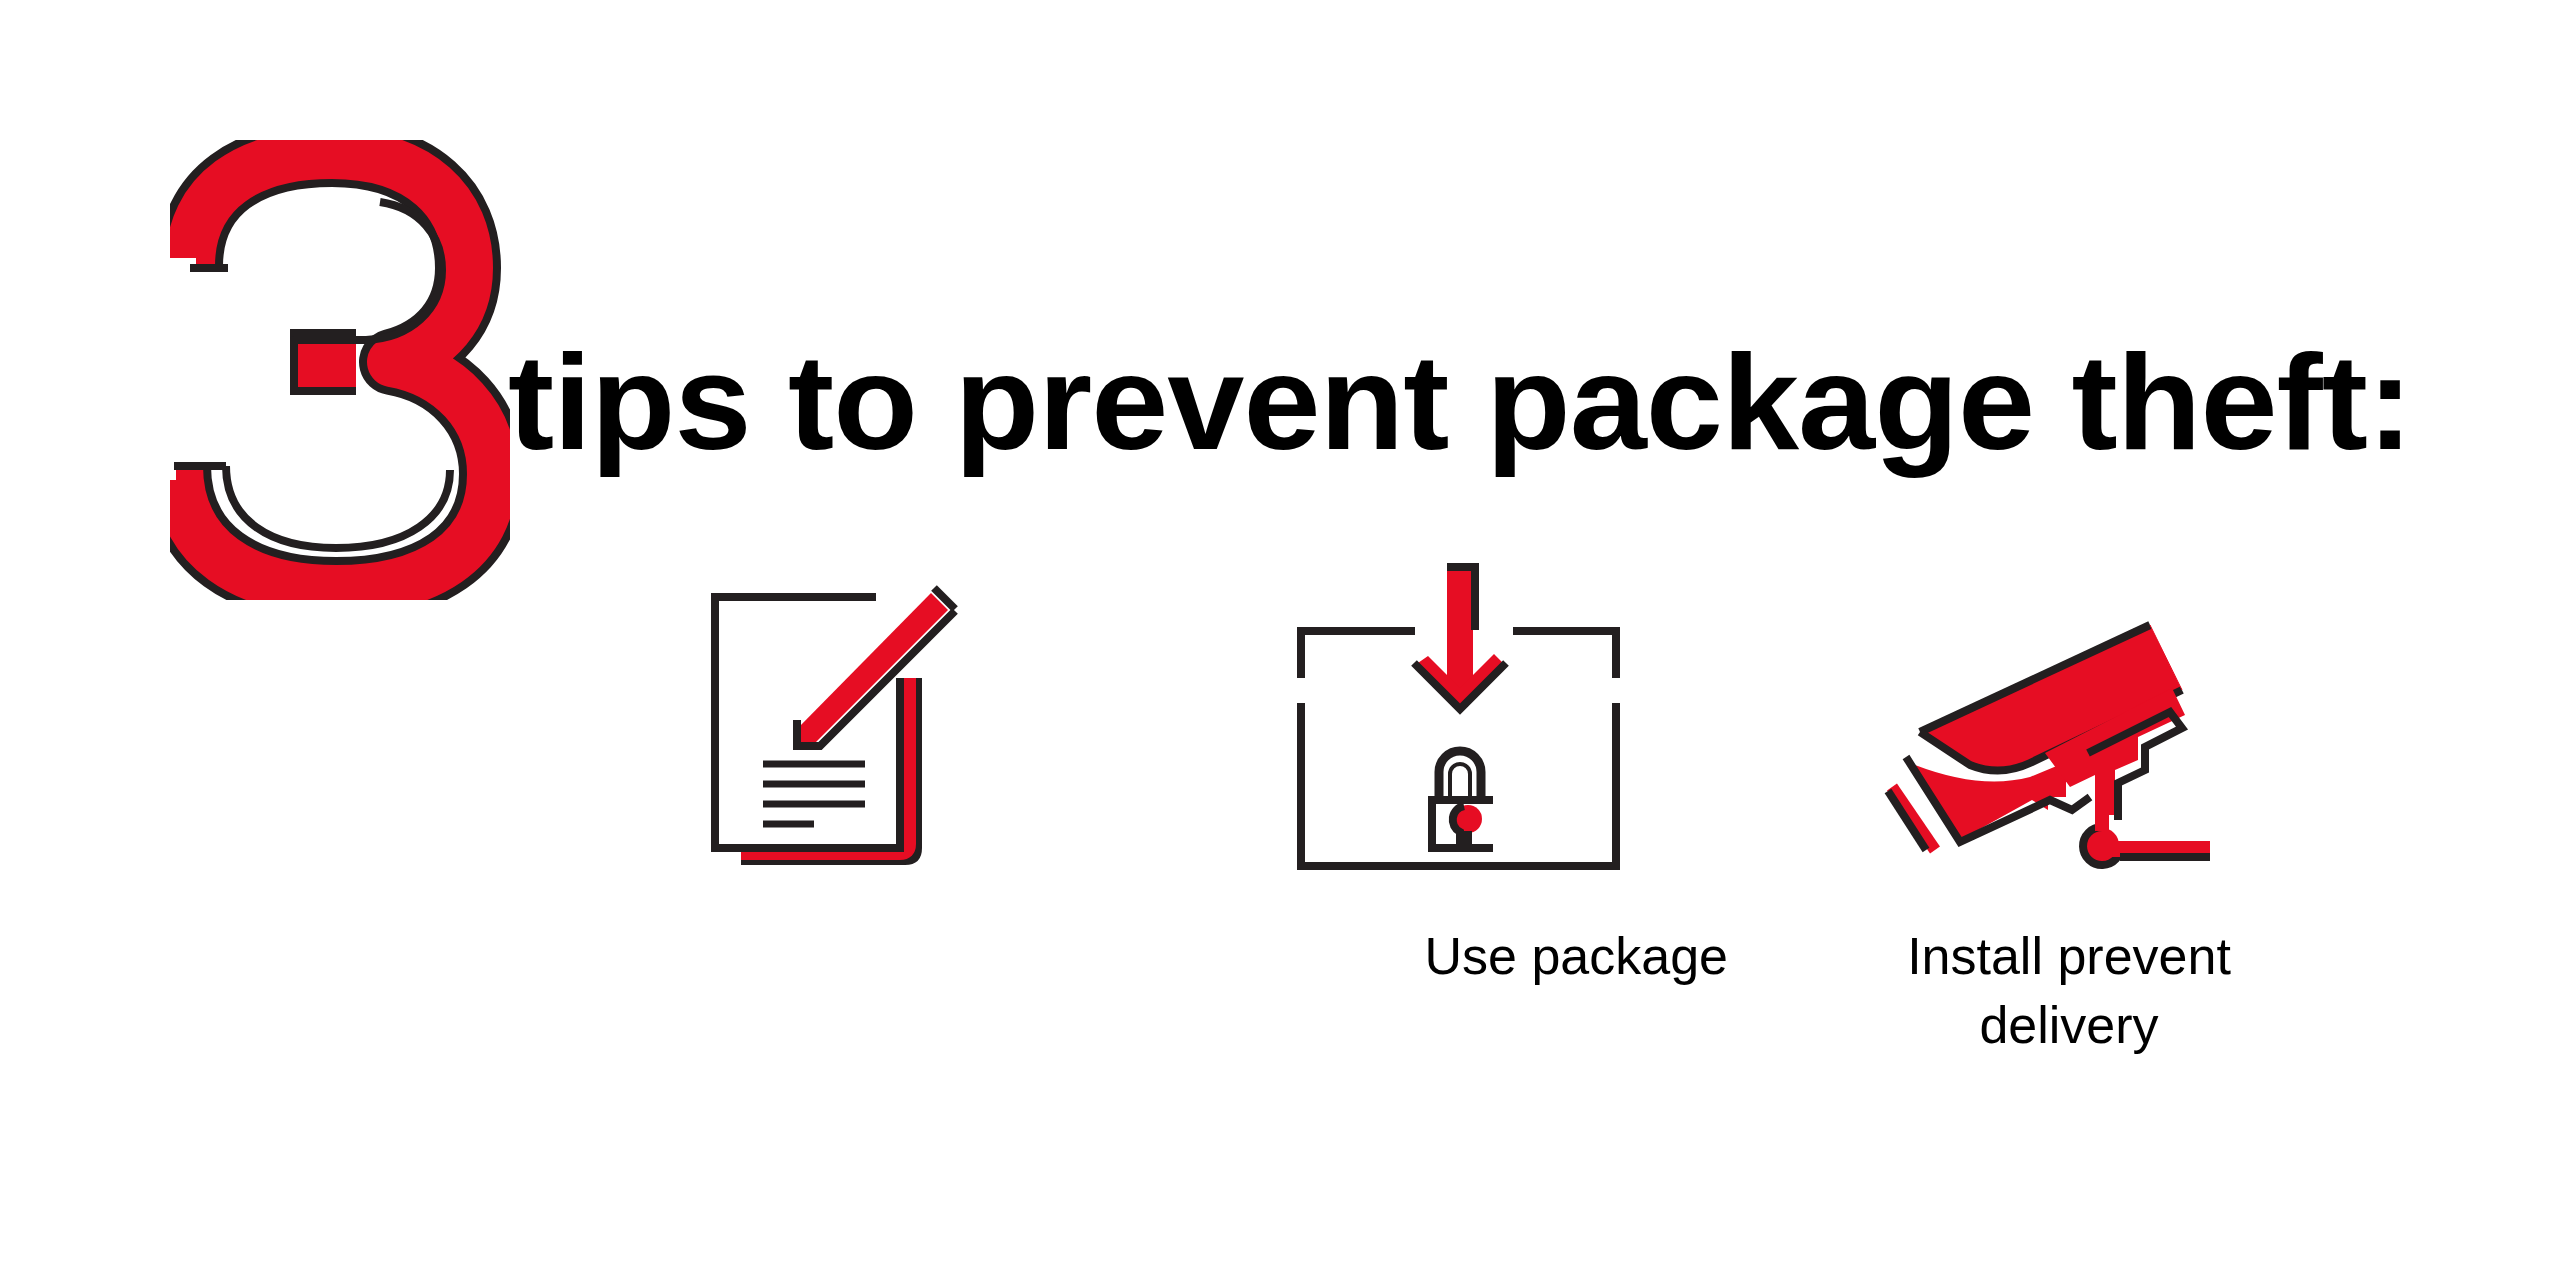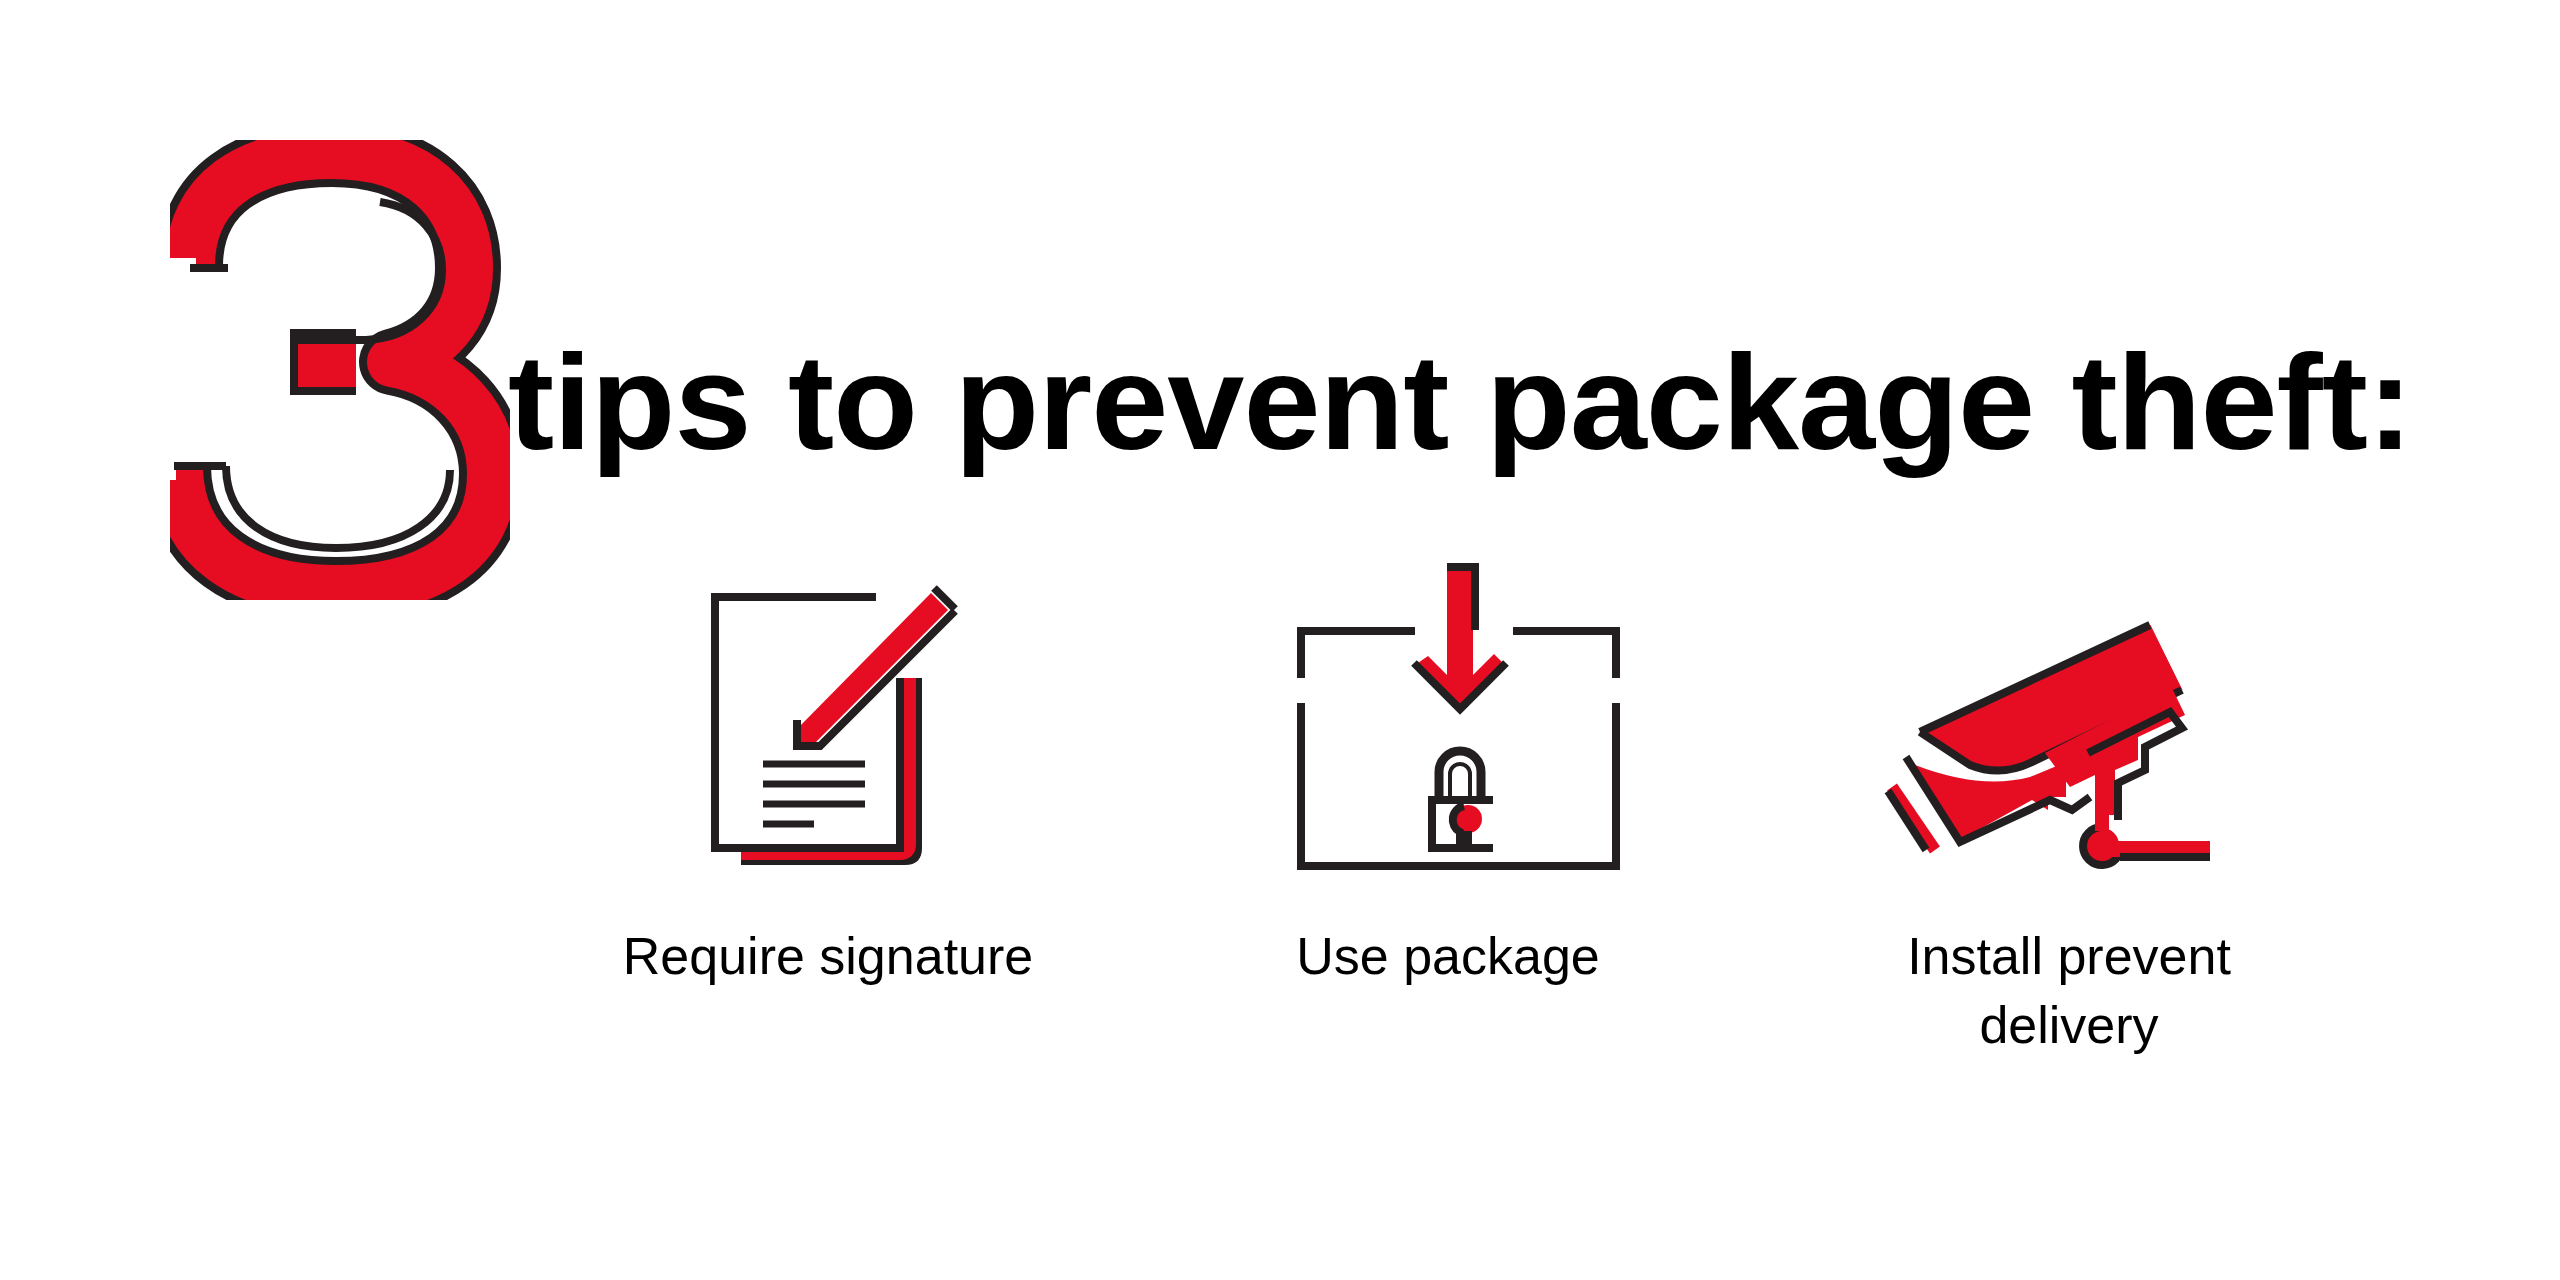--- a/index.html
+++ b/index.html
@@ -18,21 +18,21 @@
   #icon-signature { left: 700px; top: 565px; width: 260px; height: 320px; }
   #icon-box { left: 1290px; top: 550px; width: 340px; height: 330px; }
   #icon-camera { left: 1880px; top: 605px; width: 340px; height: 280px; }
   .caption {
     position: absolute; top: 922px; width: 560px; margin-left: -280px;
     text-align: center; font-family: "Liberation Sans", sans-serif;
     font-weight: 400; font-size: 52px; line-height: 69px; color: #000;
   }
   .caption span { display: block; }
   #caption-1 { left: 828px; }
-  #caption-2 { left: 1448px; }
+  #caption-2 { left: 1448px; text-align: right; }
   #caption-3 { left: 2069px; }
 </style>
 </head>
 <body>
 
 <div class="abs" id="big-three" aria-label="3">
   <svg width="340" height="460" viewBox="0 0 340 460">
 
     <g fill="none" stroke-linejoin="round">
 
@@ -118,21 +118,20 @@
 
     <circle cx="222" cy="240" r="17" fill="#E60D23"></circle>
     <path d="M 222 222 A 19 19 0 1 0 241 240" fill="none" stroke="#231F20" stroke-width="8"></path>
     <rect x="215" y="196" width="14" height="30" fill="#E60D23"></rect>
     <rect x="232" y="236" width="98" height="16" fill="#E60D23"></rect>
     <line x1="240" y1="252" x2="330" y2="252" stroke="#231F20" stroke-width="8"></line>
   </svg>
 </div>
 
 <div class="caption" id="caption-1">
-  <span>Require signature</span>
 </div>
 <div class="caption" id="caption-2">
   <span>Use package</span>
 </div>
 <div class="caption" id="caption-3">
   <span>Install prevent</span>
   <span>delivery</span>
 </div>
 
 </body></html>

